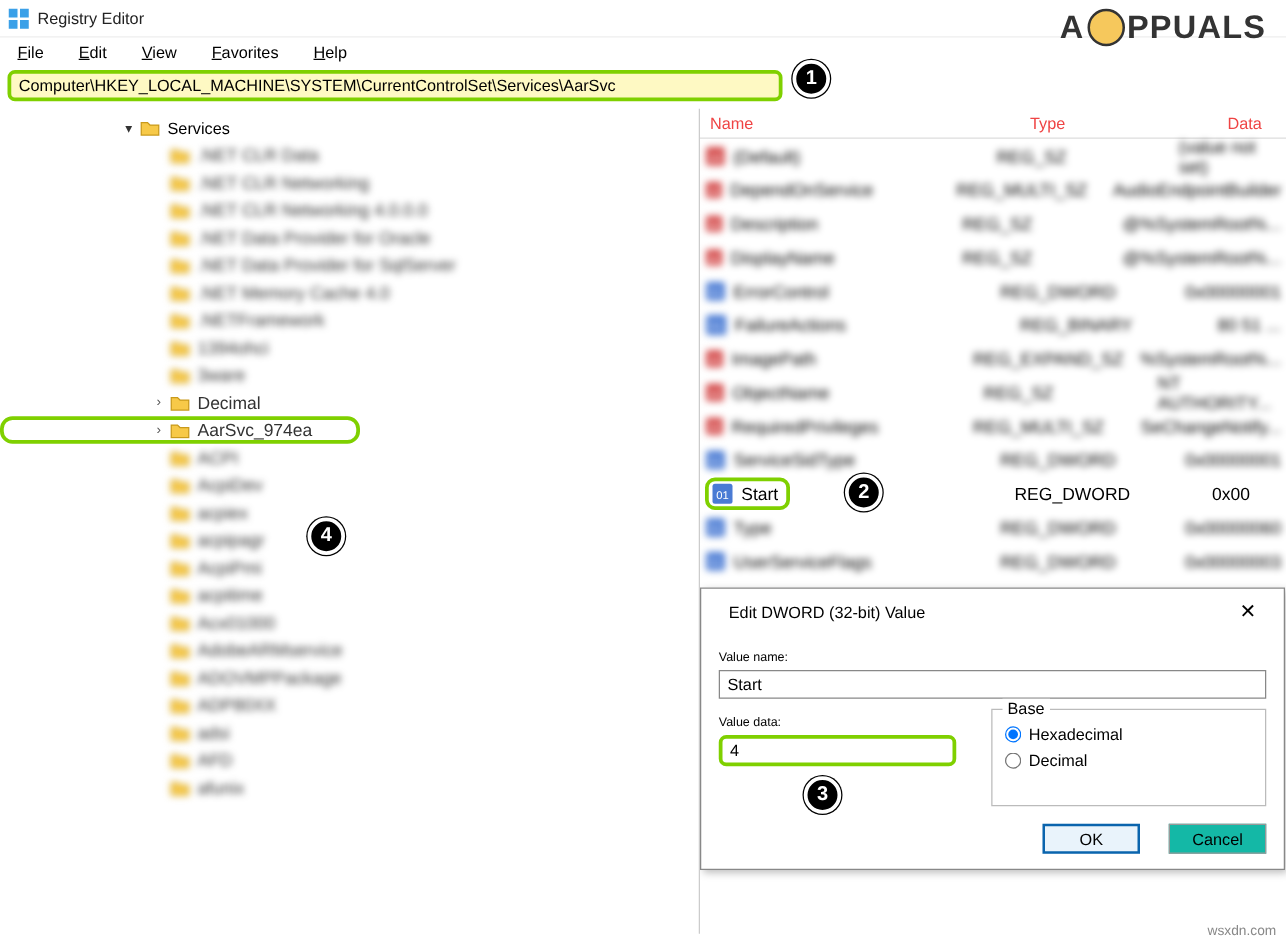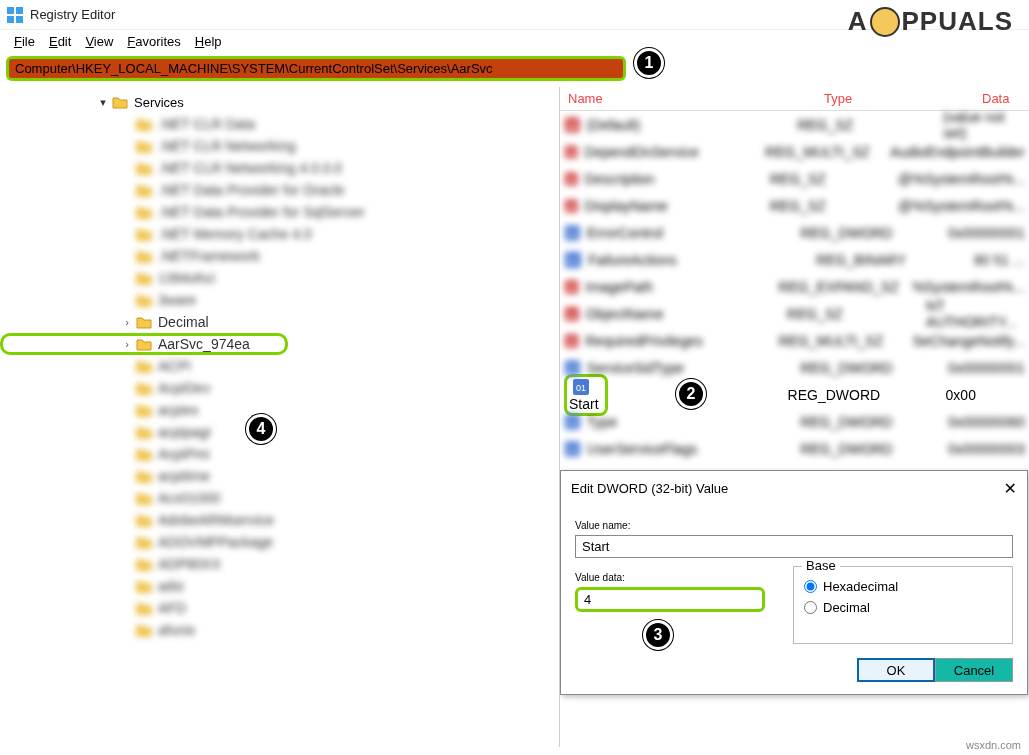--- a/index.html
+++ b/index.html
@@ -1,24 +1,24 @@
 <!DOCTYPE html>
 <html><head>
 <meta charset="utf-8">
 <style>
 * { box-sizing: border-box; margin: 0; padding: 0; }
 body { font-family: "Segoe UI", Tahoma, sans-serif; font-size: 13px; background: #fff; width: 1029px; height: 755px; overflow: hidden; position: relative; }
 .titlebar { height: 30px; display: flex; align-items: center; padding: 0 6px; border-bottom: 1px solid #eee; }
 .titlebar .reg-icon { width: 18px; height: 18px; margin-right: 6px; }
 .titlebar .title { font-size: 13px; color: #222; text-align: center; }
-.menubar { height: 22px; display: flex; align-items: center; padding: 0 8px; gap: 2px; }
+.menubar { height: 22px; display: flex; align-items: center; padding: 0 8px; gap: 16px; }
 .menubar span { padding: 2px 6px; cursor: default; }
 .menubar span:first-letter { text-decoration: underline; }
 .addressbar-wrap { position: relative; margin: 4px 6px 6px 6px; }
-.addressbar { border: 3px solid #7fd000; border-radius: 6px; padding: 2px 6px; font-size: 13px; width: 620px; background: #c2410c; }
+.addressbar { border: 3px solid #7fd000; border-radius: 6px; padding: 2px 6px; font-size: 13px; width: 620px; background: #fef9c3; }
 .badge { position: absolute; width: 30px; height: 30px; border-radius: 50%; background: #000; color: #fff; display: flex; align-items: center; justify-content: center; font-weight: bold; font-size: 16px; border: 3px solid #fff; box-shadow: 0 0 0 1px #000; }
 .main { display: flex; height: 660px; }
 .tree { width: 560px; border-right: 1px solid #ccc; overflow: hidden; padding-top: 4px; }
 .values { flex: 1; overflow: hidden; position: relative; }
 .tree-row { display: flex; align-items: center; height: 22px; padding-left: 96px; font-size: 14px; color: #333; }
 .tree-row.blur { filter: blur(3px); }
 .tree-row .expander { width: 14px; text-align: center; color: #555; font-size: 11px; margin-right: 2px; }
 .tree-row .folder { width: 16px; height: 14px; margin-right: 6px; }
 .tree-row.level1 { padding-left: 120px; }
 .tree-row.hl { border: 3px solid #7fd000; border-radius: 10px; padding-left: 117px; width: 288px; margin-left: 0; }
@@ -26,32 +26,32 @@
 .val-header div { padding: 0 8px; font-size: 13px; }
 .col-name { width: 256px; }
 .col-type { width: 158px; }
 .col-data { flex: 1; }
 .val-row { display: flex; height: 27px; align-items: center; padding: 0 4px; }
 .val-row.blur { filter: blur(3px); }
 .val-row .vicon { width: 18px; height: 18px; margin-right: 6px; }
 .val-row .vname { width: 228px; font-size: 14px; }
 .val-row .vtype { width: 158px; font-size: 14px; }
 .val-row .vdata { font-size: 14px; }
-.start-hl { border: 3px solid #7fd000; border-radius: 8px; display: inline-flex; align-items: center; padding: 1px 6px 1px 2px; flex-direction: column; }
+.start-hl { border: 3px solid #7fd000; border-radius: 8px; display: inline-flex; align-items: center; padding: 1px 6px 1px 2px; }
 .dialog { position: absolute; left: 0; top: 383px; width: 468px; background: #fff; border: 1px solid #888; box-shadow: 2px 2px 6px rgba(0,0,0,0.25); }
-.dialog-title { display: flex; align-items: center; justify-content: space-between; padding: 8px 10px; font-size: 13px; }
+.dialog-title { display: flex; align-items: center; justify-content: space-between; padding: 8px 22px; font-size: 13px; }
 .dialog-body { padding: 8px 14px 4px 14px; }
 .dlg-label { font-size: 10px; margin-bottom: 4px; margin-top: 6px; }
 .dlg-input { width: 100%; border: 1px solid #888; padding: 3px 6px; font-size: 13px; background: #fff; }
 .dlg-row2 { display: flex; gap: 18px; margin-top: 8px; }
 .dlg-left { width: 200px; }
 .dlg-right { flex: 1; border: 1px solid #bbb; padding: 6px 10px 28px 10px; position: relative; }
 .dlg-right .legend { position: absolute; top: -9px; left: 8px; background: #fff; padding: 0 4px; font-size: 13px; }
 .dlg-right label { display: flex; align-items: center; gap: 6px; font-size: 13px; margin-top: 6px; }
-.dlg-buttons { display: flex; justify-content: flex-end; gap: 0; padding: 10px 14px 12px 14px; }
+.dlg-buttons { display: flex; justify-content: flex-end; gap: 23px; padding: 10px 14px 12px 14px; }
 .dlg-buttons button { width: 78px; height: 24px; font-size: 13px; }
 .dlg-buttons button.primary { border: 2px solid #0a64ad; background: #e9f3fb; }
 .dlg-buttons button.secondary { border: 1px solid #999; background: #14b8a6; }
 .vdata-hl { border: 3px solid #7fd000; border-radius: 6px; padding: 2px 6px; width: 190px; }
 .logo { position: absolute; top: 6px; right: 16px; font-size: 26px; font-weight: 700; letter-spacing: 1px; color: #333; display: flex; align-items: center; gap: 2px; }
 .logo .face { width: 30px; height: 30px; border-radius: 50%; background: #f6c85c; border: 2px solid #333; display: inline-block; position: relative; }
 .watermark { position: absolute; right: 8px; bottom: 4px; font-size: 11px; color: #888; }
 .tree-top { display: flex; align-items: center; height: 22px; padding-left: 96px; }
 .tree-top .expander { width: 14px; text-align: center; color: #333; font-size: 11px; margin-right: 2px; }
 .tree-top .folder { width: 16px; height: 14px; margin-right: 6px; }

